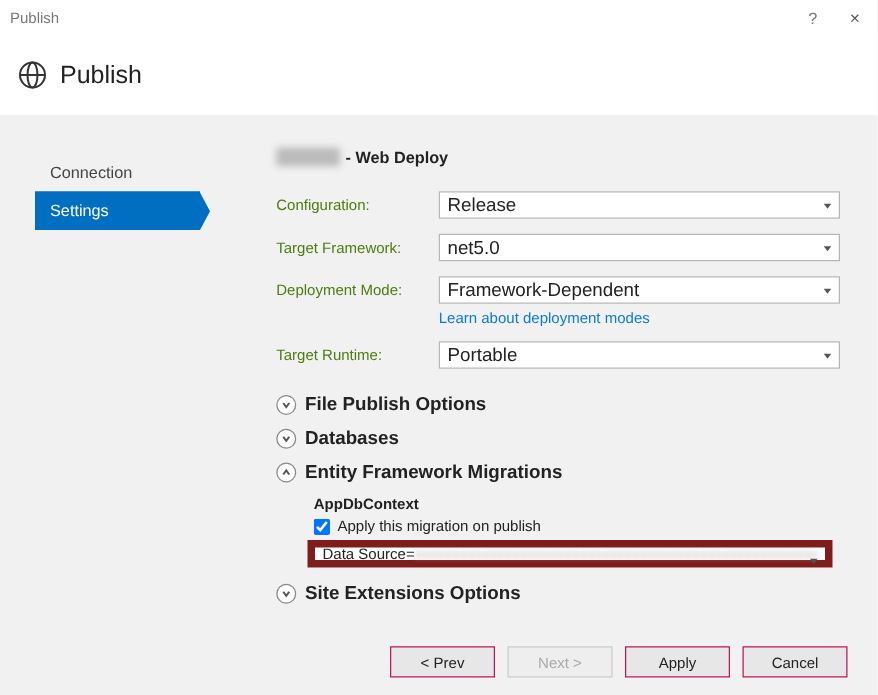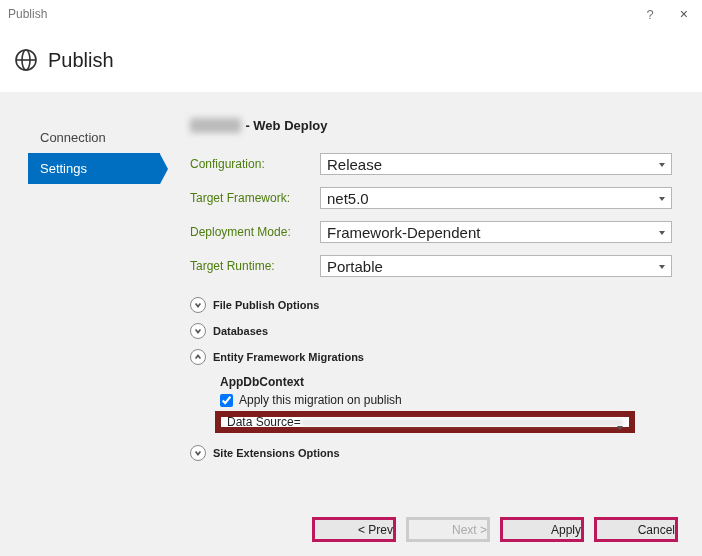--- a/index.html
+++ b/index.html
@@ -11,21 +11,21 @@
   .titlebar .help { margin-right: 20px; font-size: 13px; color: #777; }
   .titlebar .close { font-size: 14px; color: #555; padding: 0 6px; }
 
   
   .header { height: 64px; display: flex; align-items: center; padding: 0 14px; background: #fff; }
   .header .globe { width: 24px; height: 24px; margin-right: 10px; }
   .header .globe svg { width: 100%; height: 100%; stroke: #333; fill: none; stroke-width: 1.6; }
   .header h1 { font-size: 20px; font-weight: 400; color: #222; }
 
   
-  .main { background: #f1f1f1; height: 464px; display: flex; position: relative; }
+  .main { background: #f1f1f1; height: 464px; display: flex; position: relative; gap: 31px; }
 
   
   .sidebar { width: 160px; padding-top: 30px; padding-left: 28px; display: flex; flex-direction: column; gap: 0; }
   .sidebar-item { font-size: 13px; color: #444; padding: 8px 12px; cursor: default; position: relative; }
   .sidebar-item.active { background: #006ec1; color: #fff; }
   .sidebar-item.active::after {
     content: "";
     position: absolute;
     right: -8px; top: 50%;
     transform: translateY(-50%);
@@ -41,36 +41,36 @@
 
   .form-row { display: flex; align-items: center; margin-bottom: 12px; }
   .form-row label { width: 130px; font-size: 12px; color: #4d7c0f; }
   .form-row .dropdown { flex: 1; }
   .dropdown { position: relative; height: 22px; background: #fff; border: 1px solid #b6b6b6; display: flex; align-items: center; padding: 0 6px; font-size: 15px; }
   .dropdown::after { content: ""; position: absolute; right: 6px; top: 9px; border-left: 3px solid transparent; border-right: 3px solid transparent; border-top: 4px solid #555; }
 
   .link-row { margin: -8px 0 12px 130px; }
   .link-row a { color: #0e7ad1; font-size: 12px; text-decoration: none; }
 
-  .section-row { display: flex; align-items: center; margin-bottom: 10px; font-size: 11px; }
+  .section-row { display: flex; align-items: center; margin-bottom: 10px; font-size: 15px; }
   .toggle { width: 16px; height: 16px; border: 1px solid #888; border-radius: 50%; margin-right: 7px; display: flex; align-items: center; justify-content: center; background: #fff; }
   .toggle svg { width: 8px; height: 8px; stroke: #555; stroke-width: 2; fill: none; }
   .section-row .label { font-weight: 600; }
 
   .ef-block { margin-left: 25px; }
   .ef-title { font-weight: 600; font-size: 12px; margin-left: 5px; margin-bottom: 4px; }
   .ef-check { display: flex; align-items: center; font-size: 12px; margin-left: 5px; margin-bottom: 4px; }
   .ef-check input { margin-right: 6px; }
   .ef-source { margin-left: 0; display: flex; align-items: center; height: 22px; background: #fff; border: 6px solid #7f1d1d; padding: 0 6px; font-size: 12px; position: relative; width: 420px; }
   .ef-source::after { content: ""; position: absolute; right: 6px; top: 9px; border-left: 3px solid transparent; border-right: 3px solid transparent; border-top: 4px solid #555; }
   .ef-source .blur { filter: blur(2px); color: #bbb; white-space: nowrap; overflow: hidden; flex: 1; }
 
   
   .button-row { position: absolute; bottom: 14px; right: 24px; display: flex; gap: 10px; }
-  .button-row button { width: 84px; height: 25px; font-size: 12px; background: #e7e7e7; border: 3px solid #be185d; color: #222; text-align: right; }
+  .button-row button { width: 84px; height: 25px; font-size: 12px; background: #e7e7e7; border: 1px solid #be185d; color: #222; }
   .button-row button:disabled { color: #aaa; background: #eee; border-color: #ccc; }
 </style>
 </head>
 <body>
 
 <div class="titlebar">
   <span class="title">Publish</span>
   <span class="help">?</span>
   <span class="close">×</span>
 </div>
@@ -112,20 +112,23 @@
       <div class="dropdown">
         <span>net5.0</span>
       </div>
     </div>
 
     <div class="form-row">
       <label>Deployment Mode:</label>
       <div class="dropdown">
         <span>Framework-Dependent</span>
       </div>
+    </div>
+    <div class="link-row">
+      <a href="#">Learn about deployment modes</a>
     </div>
 
     <div class="form-row">
       <label>Target Runtime:</label>
       <div class="dropdown">
         <span>Portable</span>
       </div>
     </div>
 
     <div style="height:8px"></div>

